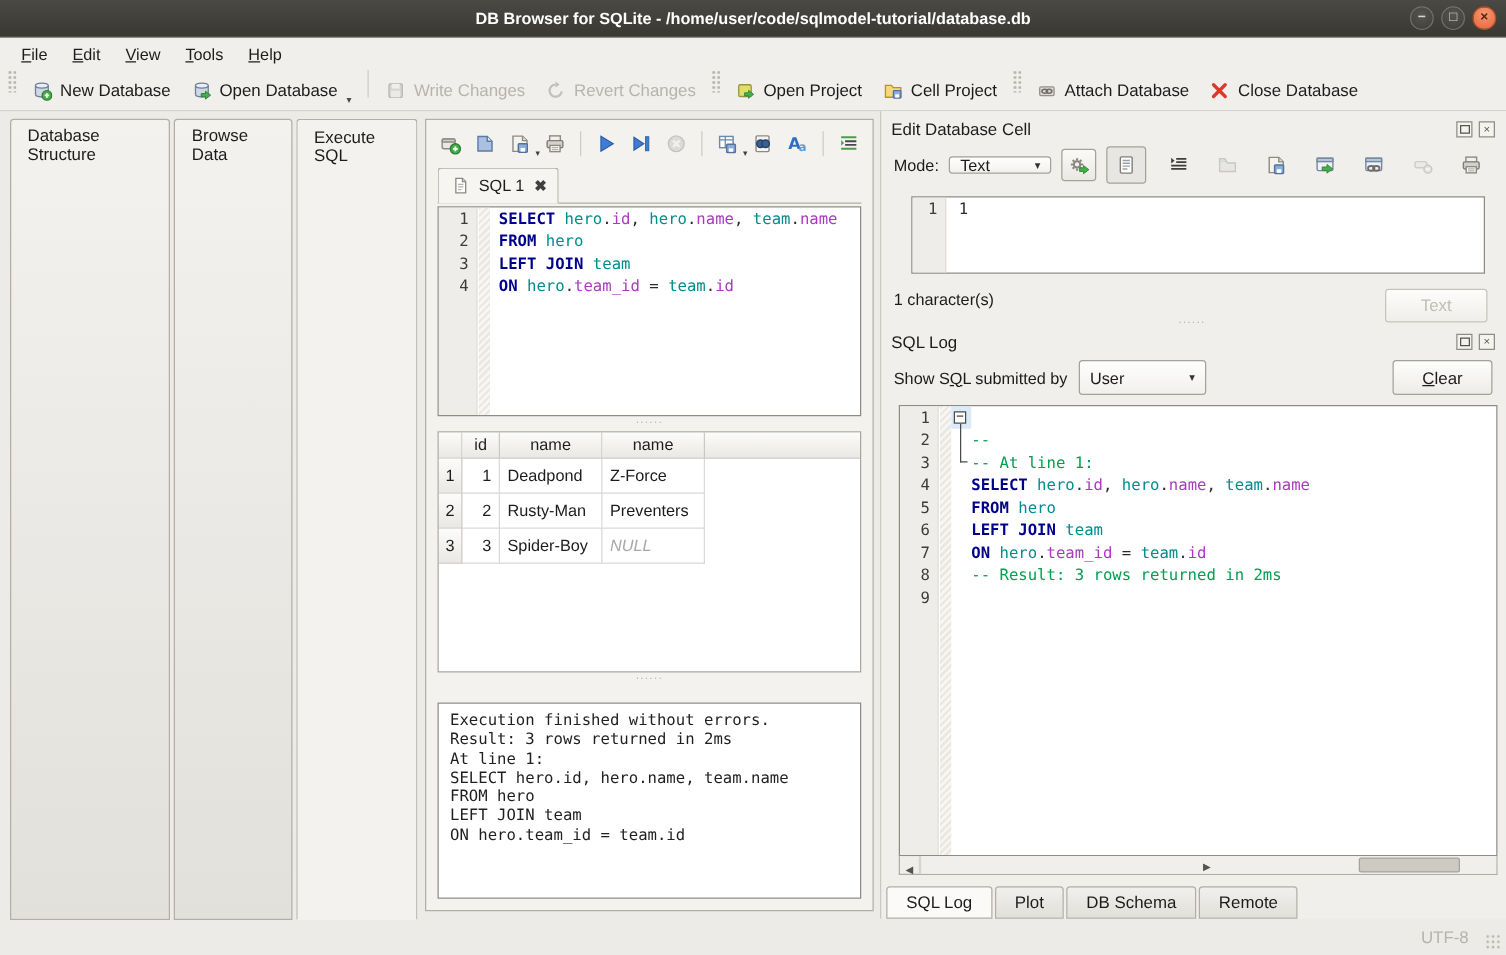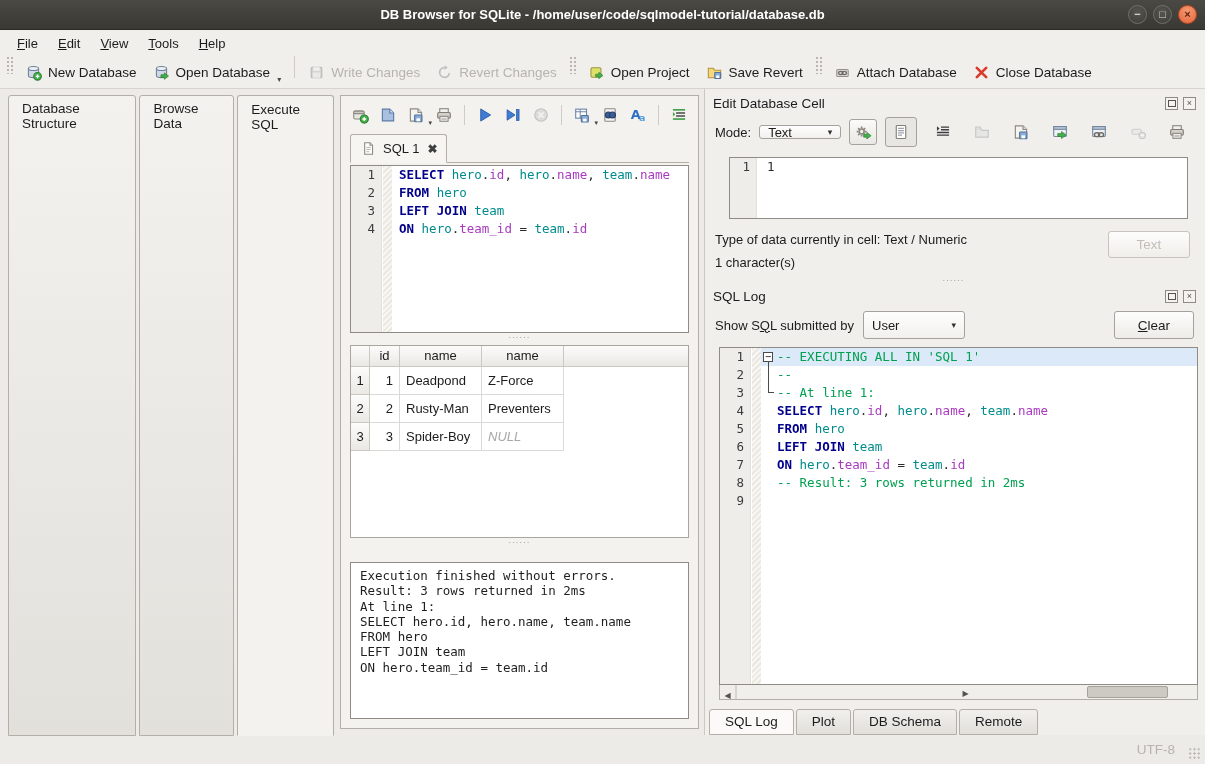--- a/index.html
+++ b/index.html
@@ -220,21 +220,21 @@
       <span>Open Project</span>
     </div>
     <div class="tbtn">
       <span class="icon">
         <svg viewBox="0 0 16 16" xmlns="http://www.w3.org/2000/svg">
           <path d="M2.2 4h4.6l1.3 1.8h5.7V13H2.2z" fill="#f4d87c" stroke="#b49338"></path>
           <rect x="8.2" y="8" width="5.6" height="5.6" rx=".6" fill="#89aeda" stroke="#53719c"></rect>
           <rect x="9.6" y="10.8" width="2.8" height="2.4" fill="#fff"></rect>
         </svg>
       </span>
-      <span>Save Revert</span>
+      <span>Cell Project</span>
     </div>
     <div class="thandle"></div>
     <div class="tbtn">
       <span class="icon">
         <svg viewBox="0 0 16 16" xmlns="http://www.w3.org/2000/svg">
           <rect x="2.6" y="5.2" width="10.8" height="6.6" rx="1" fill="#dddbd6" stroke="#93908a"></rect>
           <ellipse cx="6.4" cy="8.5" rx="2.1" ry="1.5" fill="none" stroke="#6f6c66" stroke-width="1.2"></ellipse>
           <ellipse cx="9.6" cy="8.5" rx="2.1" ry="1.5" fill="none" stroke="#6f6c66" stroke-width="1.2"></ellipse>
         </svg>
       </span>
@@ -547,21 +547,20 @@
     <div class="editor cell-ed" id="cell-editor">
         <div class="gutter-bg"></div>
         <div class="cl">
           <span class="ln">1</span>
           <span class="hs"></span>
           <span class="fold"></span>
           <span class="code"><span class="tk-pl">1</span></span>
         </div>
       </div>
     <div class="type-row">
-      <div>Type of data currently in cell: Text / Numeric</div>
       <div>1 character(s)</div>
       <div class="apply-btn">Text</div>
     </div>
     <div class="splitdots">······</div>
     <div class="dock-h">
       <span class="title">SQL Log</span>
       <span class="dock-btn float"></span>
       <span class="dock-btn">×</span>
     </div>
     <div class="filter-row">
@@ -577,21 +576,20 @@
     </div>
     <div class="editor" id="log-editor">
         <div class="gutter-bg"></div>
         <div class="hatch-bg"></div>
         <div class="cl hl">
           <span class="ln">1</span>
           <span class="hs"></span>
           <span class="fold">
             <span class="foldbox">−</span>
           </span>
-          <span class="code"><span class="tk-cm">-- EXECUTING ALL IN 'SQL 1'</span></span>
         </div>
         <div class="cl">
           <span class="ln">2</span>
           <span class="hs"></span>
           <span class="fold"></span>
           <span class="code"><span class="tk-cm">--</span></span>
         </div>
         <div class="cl">
           <span class="ln">3</span>
           <span class="hs"></span>

